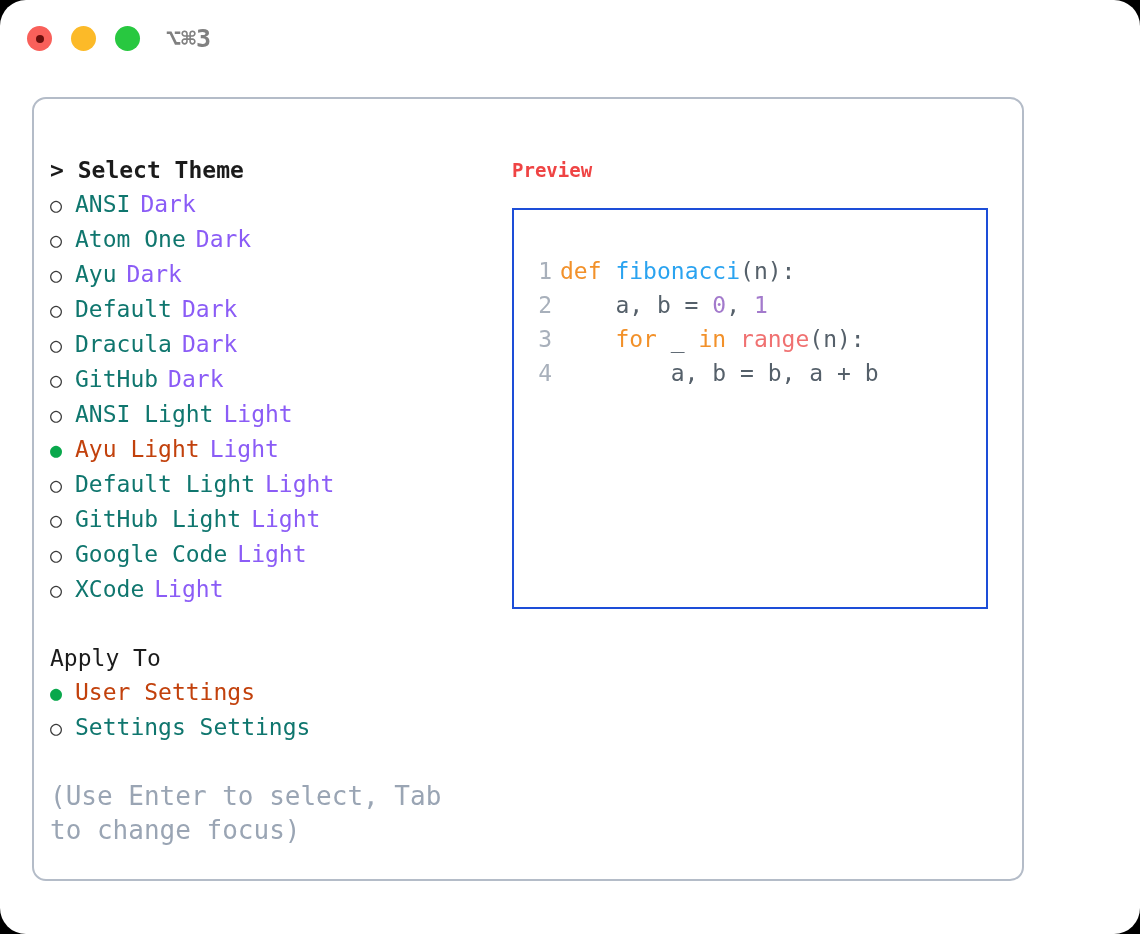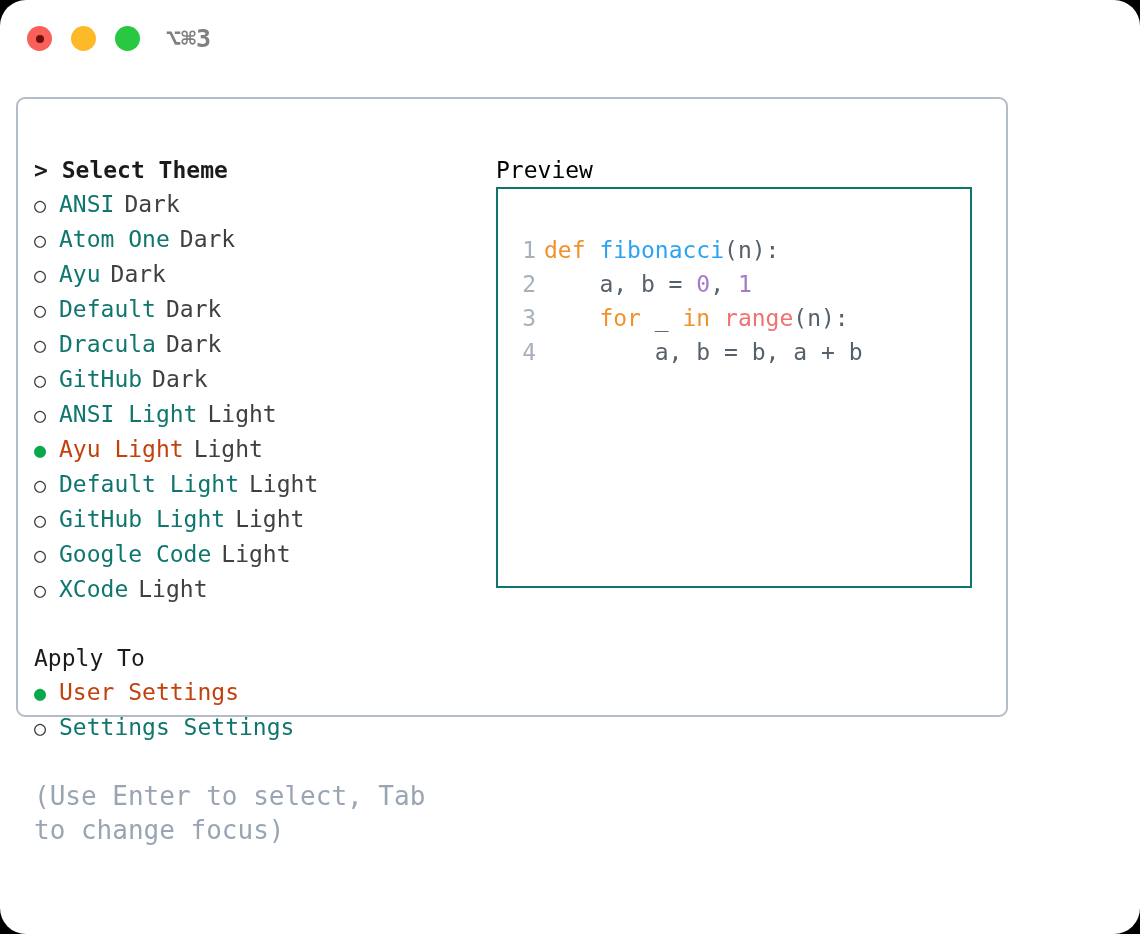--- a/index.html
+++ b/index.html
@@ -68,26 +68,26 @@
     font-weight: bold;
     color: #808080;
     letter-spacing: 0px;
     line-height: 34px;
     white-space: pre;
   }
 
   
   .panel {
     position: absolute;
-    left: 16px;
+    left: 32px;
     top: 97px;
     width: 992px;
-    height: 620px;
+    height: 784px;
     border: 2px solid #b4bcc8;
-    border-radius: 9px;
+    border-radius: 14px;
     box-sizing: border-box;
     background: #ffffff;
   }
 
   
   .col-left {
     position: absolute;
     left: 16px;
     top: 54px;
     width: 450px;
@@ -119,47 +119,48 @@
     display: inline-block;
     width: 25px;
     flex: 0 0 25px;
     color: #3a3a3a;
     font-size: 20px;
   }
   .opt-row.selected .marker { color: #09a84c; }
   .opt-label { color: #0f766e; }
   .opt-row.selected .opt-label { color: #c2410c; }
   .opt-tag {
-    color: #404040;
+    color: #8b5cf6;
     padding-left: 10px;
   }
 
   .spacer-sm { height: 34px; }
 
   .hint {
     font-size: 26px;
     line-height: 34px;
     color: #9aa5b4;
     width: 400px;
     white-space: pre-wrap;
     word-break: normal;
   }
 
   
   .preview-title {
-    font-size: 23px;
-    line-height: 34px;
-    font-weight: normal;
-    color: #000000;
+    font-size: 19px;
+    line-height: 34px;
+    font-weight: bold;
+    color: #ef4444;
     white-space: pre;
   }
   .code-box {
+    margin-top: 21px;
     width: 476px;
     height: 401px;
-    border: 2px solid #0f766e;
+    border: 2px solid #1d4ed8;
     box-sizing: border-box;
     background: #ffffff;
     padding: 44px 0 0 14px;
   }
   .code-line {
     font-size: 23px;
     line-height: 34px;
     white-space: pre;
     color: #3b4043;
   }

